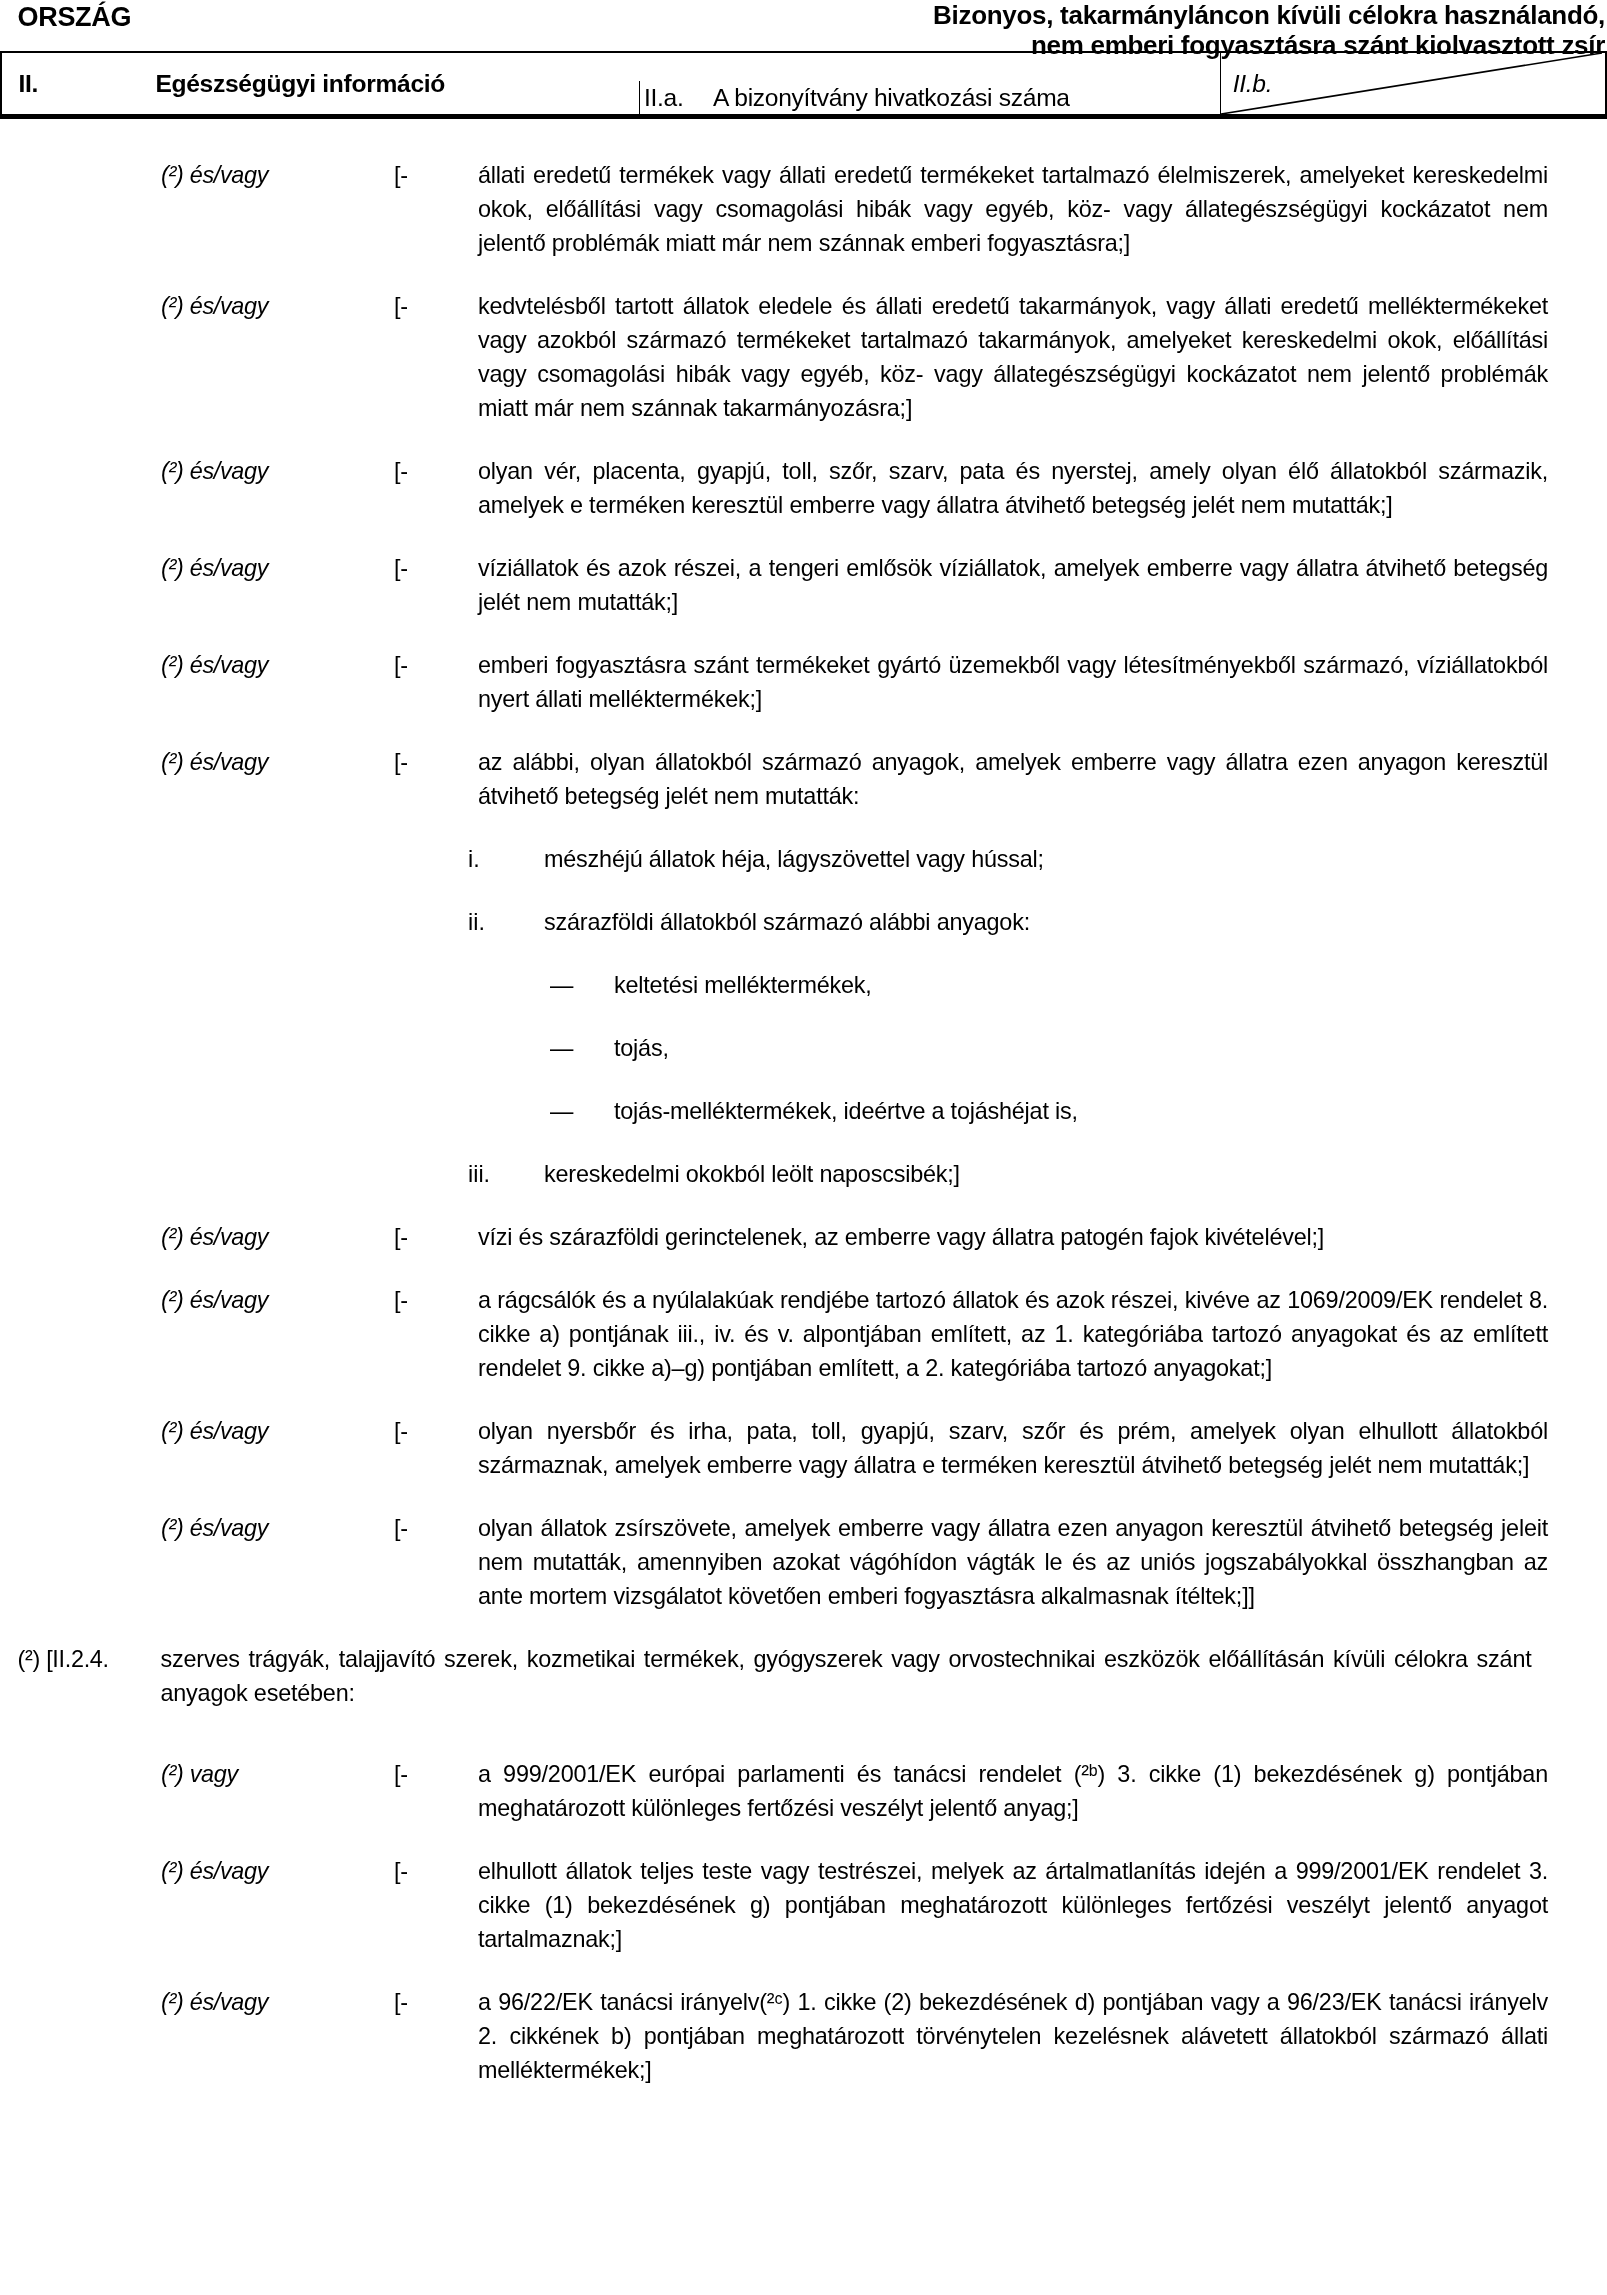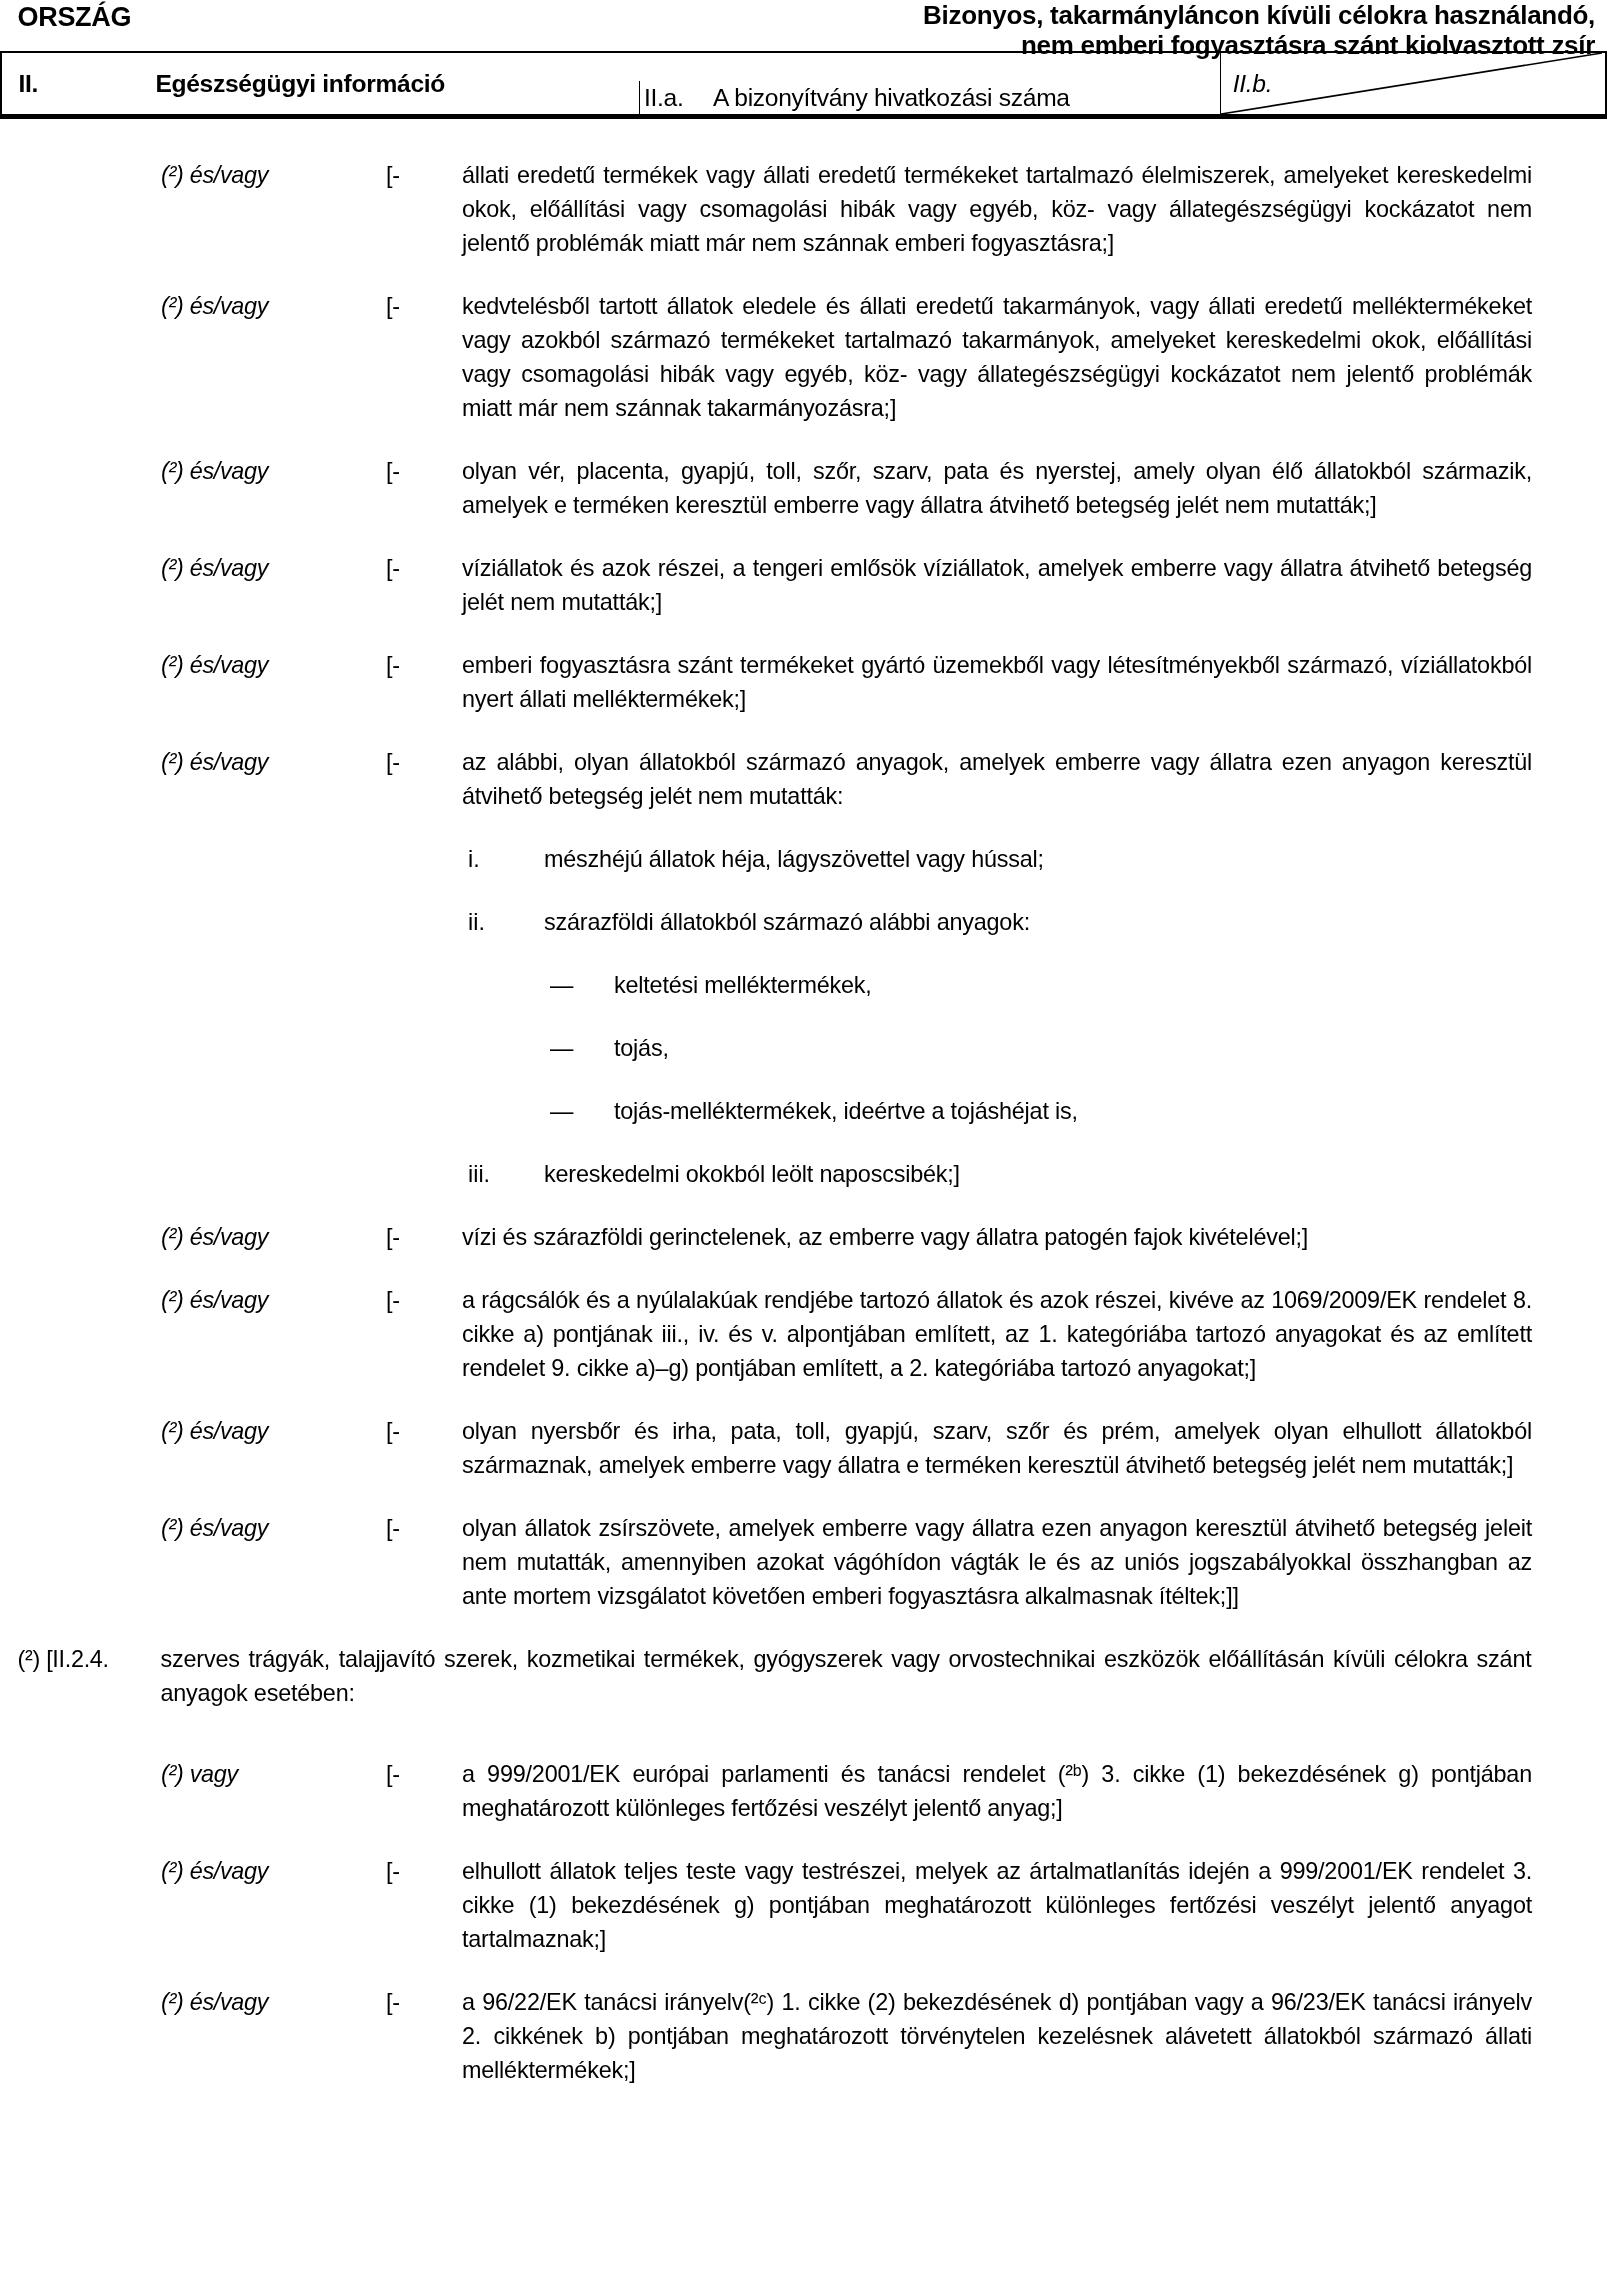--- a/index.html
+++ b/index.html
@@ -9,21 +9,21 @@
     font-family:"Liberation Sans", sans-serif;
     overflow:hidden;position:relative;
   }
   
   .doc-header{position:relative;height:51px;}
   .country{
     position:absolute;left:17.5px;top:2.3px;
     font-size:27px;font-weight:bold;letter-spacing:-0.3px;
   }
   .cert-title{
-    position:absolute;right:12px;top:0px;
+    position:absolute;right:2px;top:0px;
     text-align:right;font-size:26px;font-weight:bold;
     line-height:30px;letter-spacing:-0.3px;
   }
   
   .hdr-table{
     display:grid;grid-template-columns:637px 581px 382px;
     border-top:2.3px solid #000;border-bottom:5.8px solid #000;
     height:61px;border-left:2.3px solid #000;border-right:2.3px solid #000;
     box-sizing:content-box;
   }
@@ -37,21 +37,21 @@
   .hc1 .cellnum{width:137px;flex:none;}
   .hc2{padding-left:4px;margin-top:28px;}
   .hc2 .cellnum{width:69px;flex:none;}
   .hc3{padding-left:11.7px;font-style:italic;}
   .hc3 .cellnum{width:70px;flex:none;}
   .diag{position:absolute;left:0;top:0;width:100%;height:100%;}
   
   .doc-body{padding-top:39px;font-size:23.4px;line-height:34px;}
   .clause{
     display:grid;grid-template-columns:225px 76px 1070px;
-    padding-left:161px;margin-bottom:29px;
+    padding-left:161px;margin-bottom:29px;gap:8px;
   }
   .clause-label{font-style:italic;letter-spacing:-0.3px;}
   .bracket{letter-spacing:-0.3px;}
   .clause-text,.sub-text,.s224-text{
     text-align:justify;letter-spacing:-0.2px;
   }
   .roman-item{
     display:grid;grid-template-columns:76px 988px;
     padding-left:468px;margin-bottom:29px;
   }

